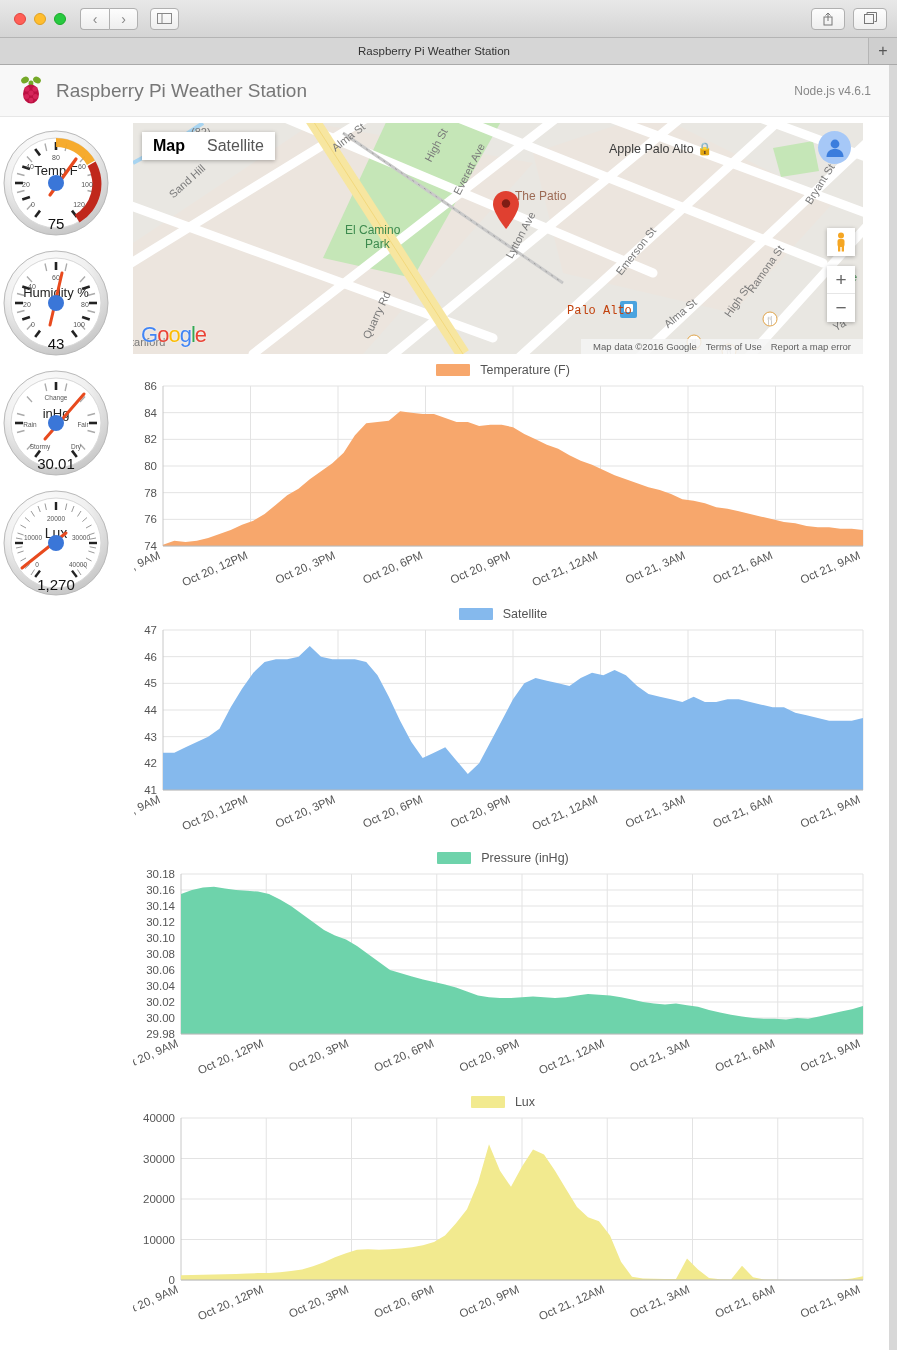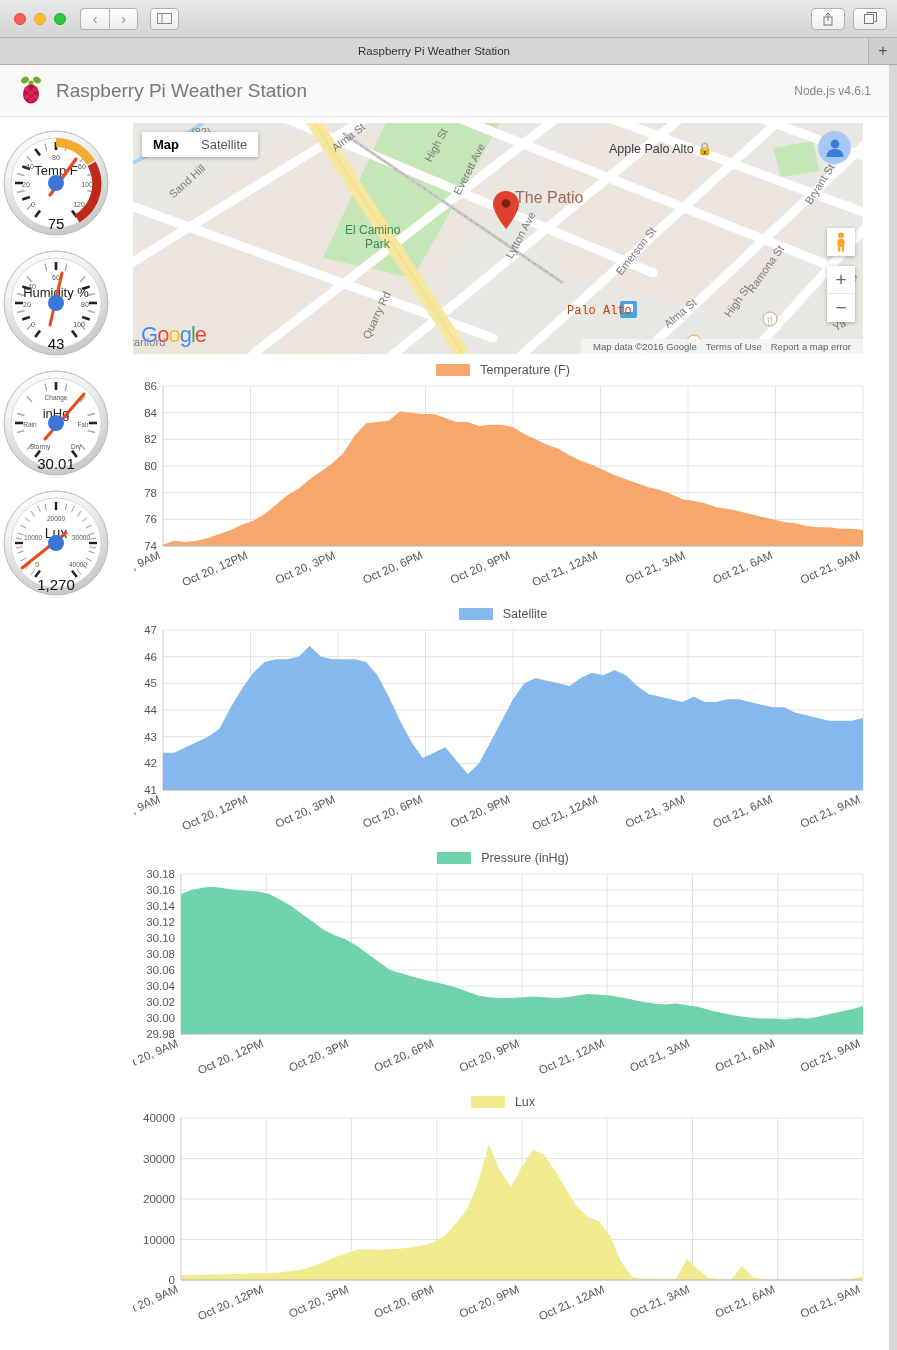--- a/index.html
+++ b/index.html
@@ -131,21 +131,21 @@
     width: 730px; height: 231px;
     background: #e9e7e2;
     overflow: hidden;
   }
   .maptype {
     position: absolute; left: 9px; top: 9px;
     display: flex; background: #fff;
     box-shadow: 0 1px 4px rgba(0,0,0,.3);
     z-index: 6;
   }
-  .maptype div { padding: 5px 11px; font-size: 13px; color: #565656; }
+  .maptype div { padding: 5px 11px; font-size: 16px; color: #565656; }
   .maptype div.active { color: #000; font-weight: bold; }
   .gm-attrib {
     position: absolute; bottom: 0; right: 0;
     background: rgba(245,245,245,.85);
     font-size: 9.5px; color: #5f5f5f;
     padding: 2px 12px; display: flex; gap: 9px; z-index: 6;
   }
   .google-logo {
     position: absolute; left: 8px; bottom: 6px;
     font-size: 22px; font-weight: normal; z-index: 6;
@@ -499,21 +499,21 @@
         <div>
           <div class="map-label street" style="left:58px; top:3px;">(82)</div>
           <div class="map-label street" style="left:32px; top:52px; transform:rotate(-42deg);">Sand Hill</div>
           <div class="map-label street" style="left:196px; top:8px; transform:rotate(-38deg);">Alma St</div>
           <div class="map-label street" style="left:285px; top:16px; transform:rotate(-62deg);">High St</div>
           <div class="map-label street" style="left:308px; top:40px; transform:rotate(-63deg);">Everett Ave</div>
           <div class="map-label park" style="left:212px; top:100px; font-size:12px;">El Camino</div>
           <div class="map-label park" style="left:232px; top:114px; font-size:12px;">Park</div>
           <div class="map-label street" style="left:218px; top:186px; transform:rotate(-65deg);">Quarry Rd</div>
           <div class="map-label street" style="left:362px; top:106px; transform:rotate(-62deg);">Lytton Ave</div>
-          <div class="map-label poi" style="left:382px; top:66px; font-size:16px;">The Patio</div>
+          <div class="map-label poi" style="left:382px; top:66px; font-size:12px;">The Patio</div>
           <div class="map-label big" style="left:476px; top:18px;">Apple Palo Alto 🔒</div>
           <div class="map-label street" style="left:664px; top:55px; transform:rotate(-58deg);">Bryant St</div>
           <div class="map-label street" style="left:605px; top:140px; transform:rotate(-55deg);">Ramona St</div>
           <div class="map-label street" style="left:474px; top:122px; transform:rotate(-52deg);">Emerson St</div>
           <div class="map-label street" style="left:586px; top:172px; transform:rotate(-55deg);">High St</div>
           <div class="map-label street" style="left:528px; top:184px; transform:rotate(-40deg);">Alma St</div>
 
           <div class="map-label transit" style="left:434px; top:181px; font-size:12px;">Palo Alto</div>
           <div class="map-label street" style="left:-2px; top:213px;">tanford</div>
           <div class="map-label park" style="left:710px; top:148px;">He</div>

